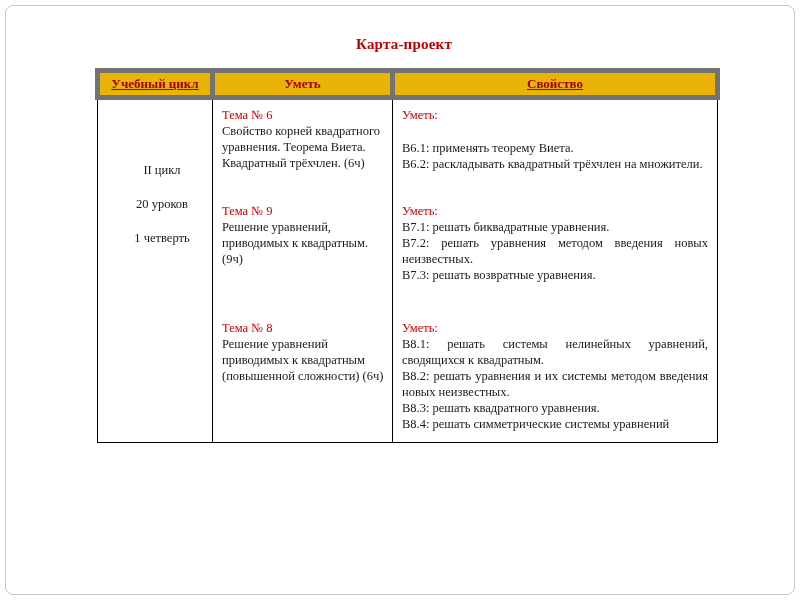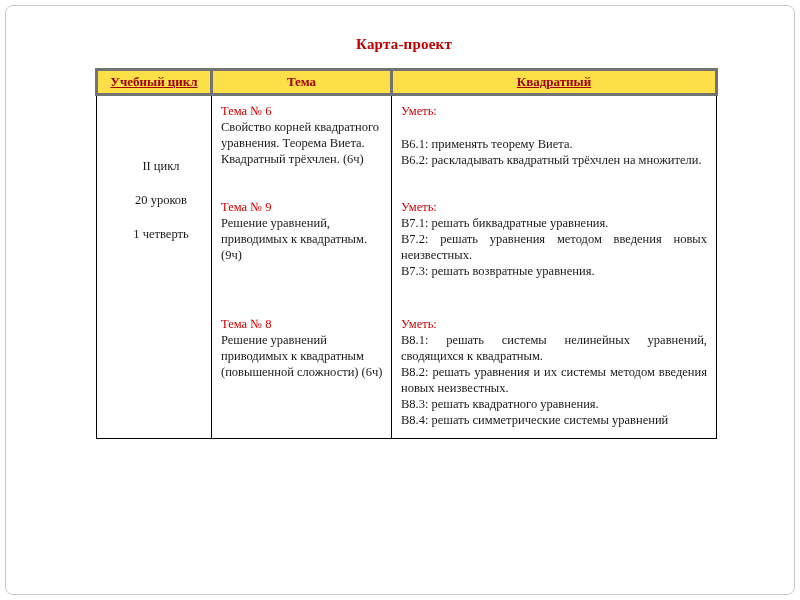--- a/index.html
+++ b/index.html
@@ -32,27 +32,27 @@
   table.map {
     position: absolute;
     left: 95px;
     top: 68px;
     width: 620px;
     border-collapse: collapse;
     table-layout: fixed;
     border: 1px solid #000;
   }
   table.map th {
-    border: 3px solid #737373;
+    border: 5px solid #737373;
     font-size: 13px;
     font-weight: bold;
     color: #a00000;
     text-align: center;
     padding: 3px 2px;
-    background: #fde047;
+    background: #eab308;
   }
   table.map td {
     border-left: 1px solid #000;
     border-right: 1px solid #000;
     vertical-align: top;
     font-size: 12.5px;
     line-height: 1.28;
   }
   th.u { text-decoration: underline; }
   td.cycle { padding: 62px 6px 6px 20px; text-align: center; }
@@ -76,22 +76,22 @@
 
 <table class="map">
   <colgroup>
     <col style="width:115px">
     <col style="width:180px">
     <col style="width:325px">
   </colgroup>
   <thead>
     <tr>
       <th class="u">Учебный цикл</th>
-      <th>Тема</th>
-      <th class="u">Квадратный</th>
+      <th>Уметь</th>
+      <th class="u">Свойство</th>
     </tr>
   </thead>
   <tbody>
     <tr class="r1">
       <td class="cycle" rowspan="3">
         <p>II цикл</p>
         <p>20 уроков</p>
         <p>1 четверть</p>
       </td>
       <td class="topic">

